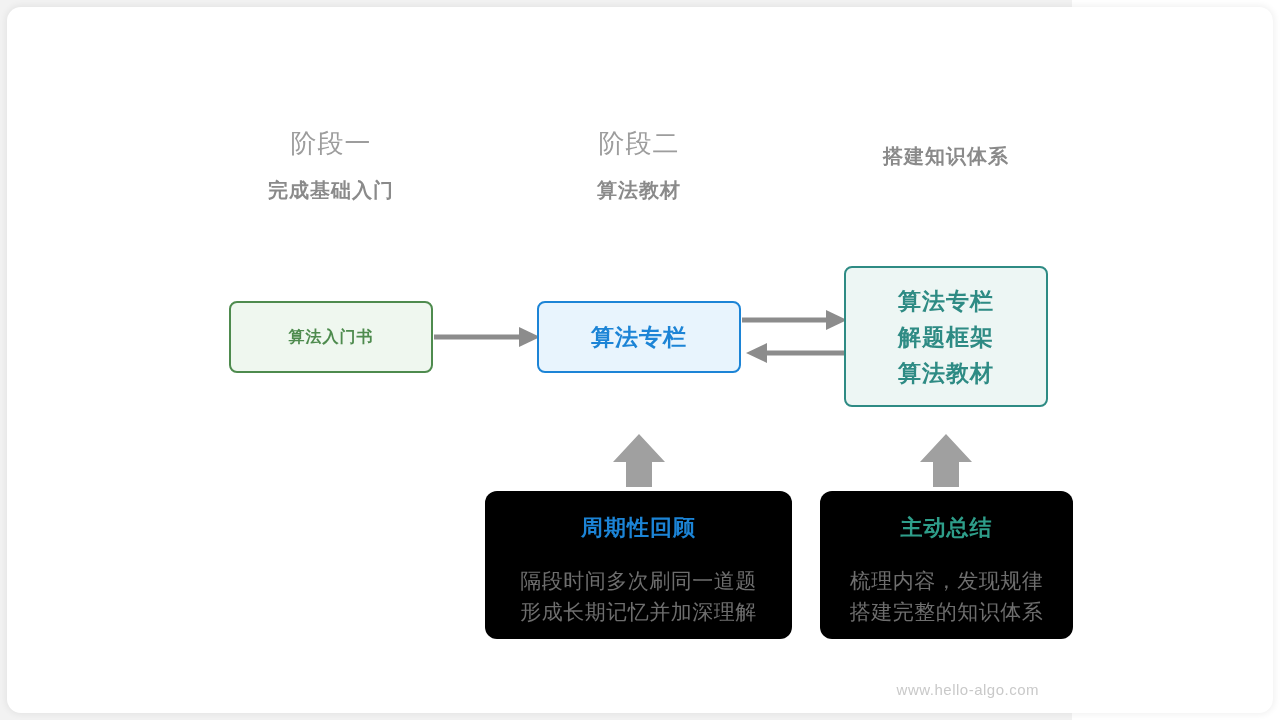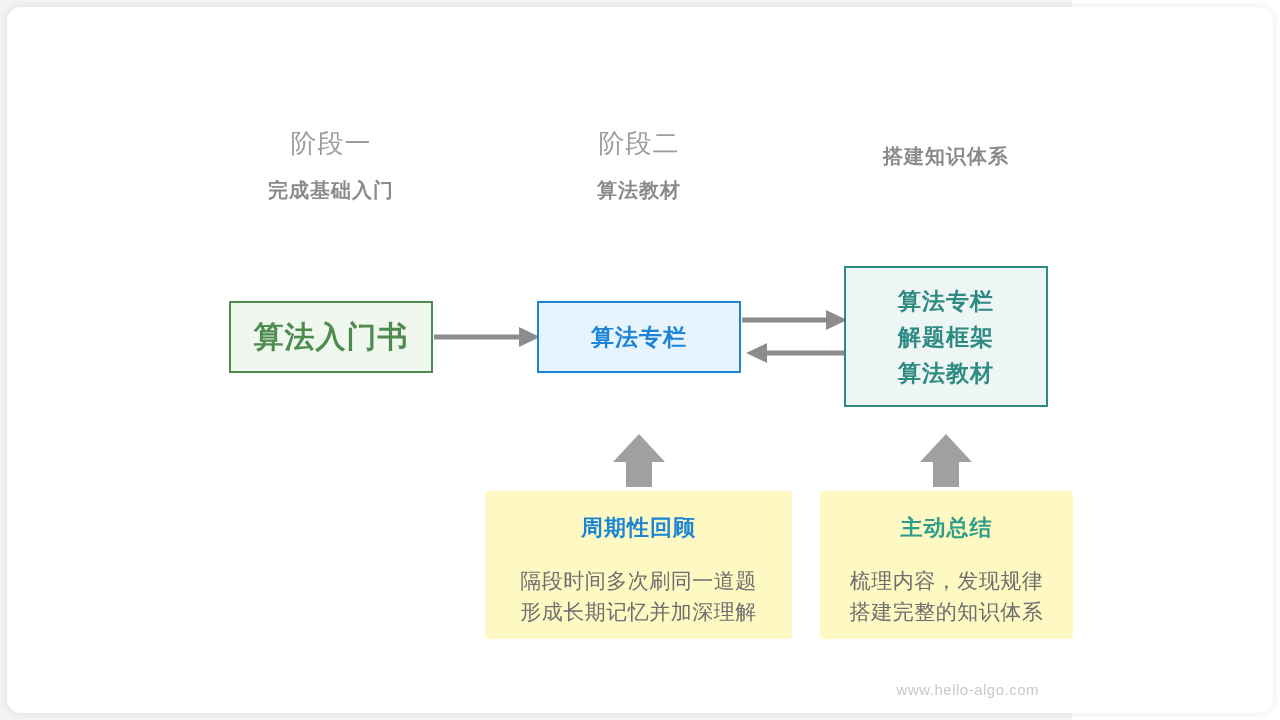--- a/index.html
+++ b/index.html
@@ -59,36 +59,36 @@
     white-space: nowrap;
   }
   #stage-1 { left: 211px; top: 126px; }
   #stage-2 { left: 519px; top: 126px; }
   #stage-3 { left: 826px; top: 126px; }
 
   
   .flowbox {
     position: absolute;
     box-sizing: border-box;
-    border-radius: 0;
+    border-radius: 8px;
     display: flex;
     flex-direction: column;
     align-items: center;
     justify-content: center;
     font-weight: bold;
     letter-spacing: 1px;
     white-space: nowrap;
   }
   #box-book {
     left: 229px; top: 301px;
     width: 204px; height: 72px;
     background: #eff7ef;
     border: 2px solid #4e8b4e;
     color: #4e8b4e;
-    font-size: 30px;
+    font-size: 16px;
   }
   #box-practice {
     left: 537px; top: 301px;
     width: 204px; height: 72px;
     background: #e8f4fd;
     border: 2px solid #1c84d6;
     color: #1c84d6;
     font-size: 23px;
   }
   #box-resources {
@@ -99,22 +99,22 @@
     color: #2e8b84;
     font-size: 23px;
     line-height: 36px;
   }
   #box-resources .res-line { display: block; }
 
   
   .notebox {
     position: absolute;
     box-sizing: border-box;
-    background: #fef9c3;
-    border-radius: 4px;
+    background: #000000;
+    border-radius: 12px;
     text-align: center;
     padding-top: 22px;
   }
   .notebox .note-title {
     font-size: 22px;
     font-weight: bold;
     line-height: 30px;
     letter-spacing: 1px;
     white-space: nowrap;
   }

